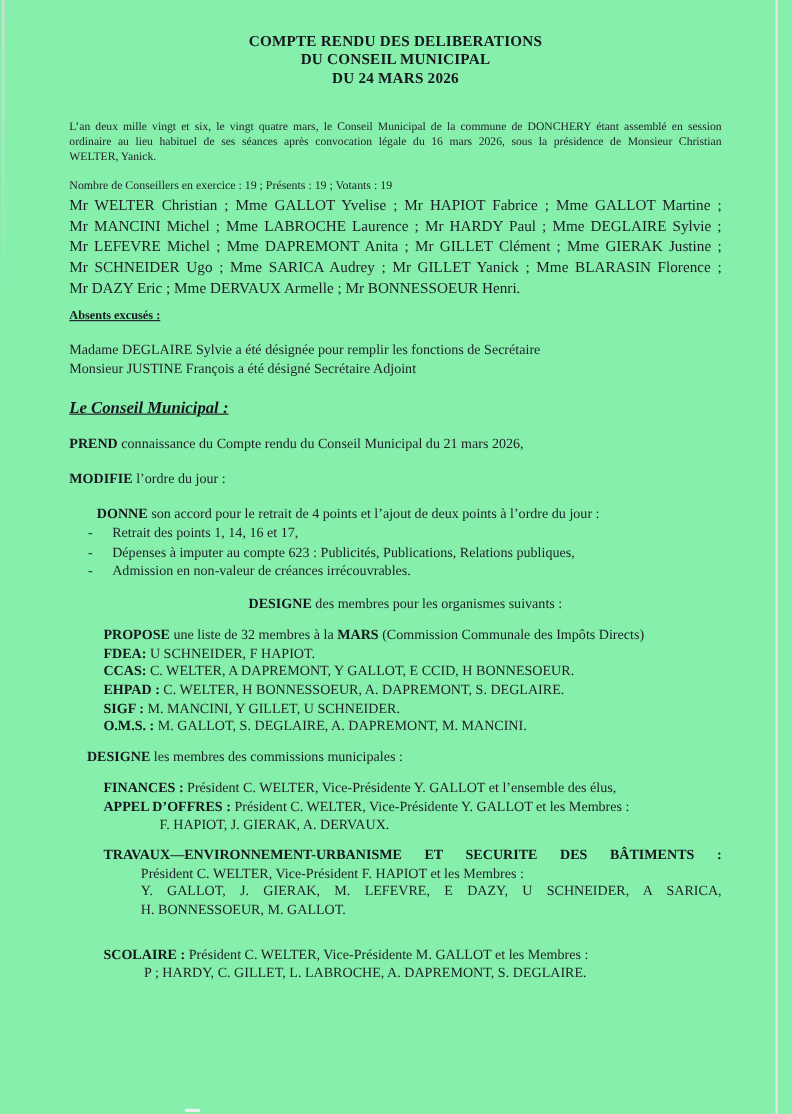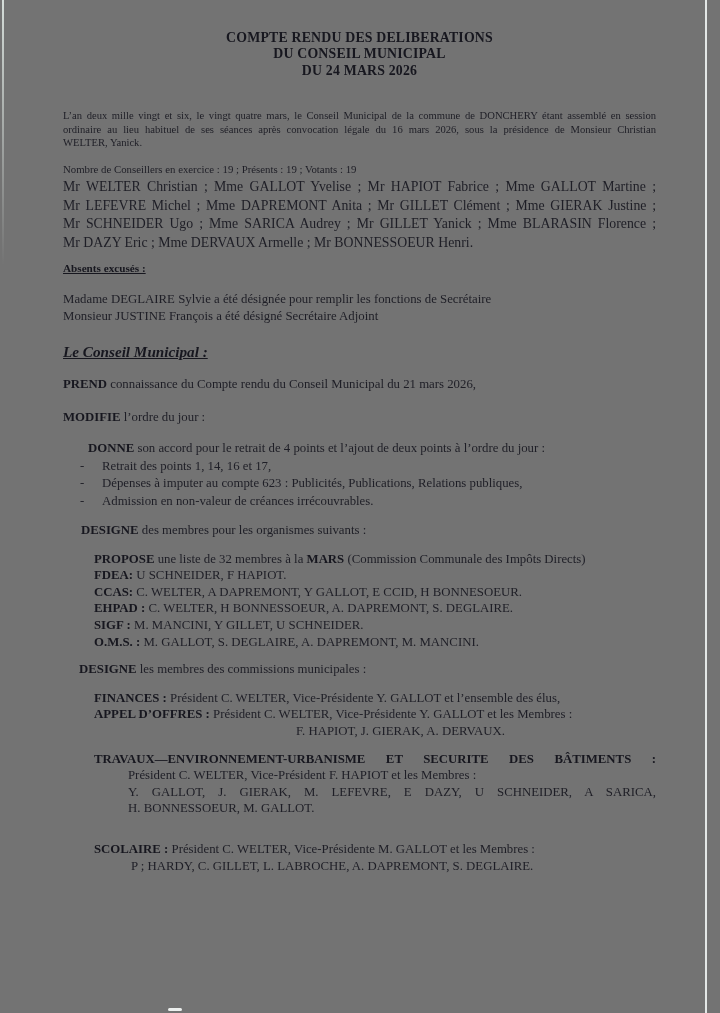--- a/index.html
+++ b/index.html
@@ -1,20 +1,20 @@
 <!DOCTYPE html>
 <html><head>
 <meta charset="utf-8">
 <style>
   html,body { margin:0; padding:0; background:#ffffff; }
   .page {
     position:relative;
     width:720px; height:1013px;
     box-sizing:border-box;
-    background:#737373;
+    background:#86efac;
     font-family:"Liberation Serif", serif;
     color:#1e1e26;
     padding:30px 64px 0 63px;
     overflow:hidden;
   }
   b { font-weight:bold; color:#17171f; }
   .edge-left {
     position:absolute; left:2px; top:0; width:2px; height:265px;
     background:linear-gradient(#d5ddd9, rgba(213,221,217,0));
   }
@@ -35,25 +35,25 @@
   .presents { margin-top:3px; font-size:13.8px; line-height:18.7px; }
   .secretary { margin-top:17px; font-size:12.8px; line-height:17.6px; }
   .council { margin-top:17px; font-size:15.2px; font-weight:bold; text-decoration:underline; color:#17171f;font-style:italic; }
   .act { font-size:12.8px; line-height:16.6px; }
   .prend { margin-top:15px; }
   .modifie { margin-top:16px; }
   .donne { margin-top:15px; margin-left:25px; }
   .donne-list { font-size:12.8px; margin-top:1px; }
   .ditem { display:flex; margin-left:17px; line-height:17.4px; }
   .ditem .dash { width:22px; flex:none; }
-  .designe1 { margin-top:12px; margin-left:18px; }
+  .designe1 { margin-top:12px; margin-left:18px;text-align:center; }
   .orgs { margin-top:12px; margin-left:31px; font-size:12.8px; line-height:16.6px; }
   .designe2 { margin-top:11px; margin-left:16px; }
   .comms { margin-top:12px; margin-left:31px; font-size:12.8px; line-height:16.6px; }
-  .cont-appel { margin-left:51px;text-align:center; }
+  .cont-appel { margin-left:51px; }
   .travaux-block { margin-top:11px; }
   .travaux-heading { font-weight:bold; color:#17171f; }
   .travaux-line { margin-left:34px; }
   .scolaire-block { margin-top:24px; }
   .cont-scolaire { margin-left:37px; }
 </style>
 </head>
 <body>
 
 <div class="page">
@@ -70,20 +70,21 @@
   <div class="intro">
     <div class="just">L’an deux mille vingt et six, le vingt quatre mars, le Conseil Municipal de la commune de DONCHERY étant assemblé en session</div>
     <div class="just">ordinaire au lieu habituel de ses séances après convocation légale du 16 mars 2026, sous la présidence de Monsieur Christian</div>
     <div>WELTER, Yanick.</div>
   </div>
 
   <div class="counts">Nombre de Conseillers en exercice : 19 ; Présents : 19 ; Votants : 19</div>
 
   <div class="presents">
     <div class="just">Mr WELTER Christian ; Mme GALLOT Yvelise ; Mr HAPIOT Fabrice ; Mme GALLOT Martine ;</div>
+    <div class="just">Mr MANCINI Michel ; Mme LABROCHE Laurence ; Mr HARDY Paul ; Mme DEGLAIRE Sylvie ;</div>
     <div class="just">Mr LEFEVRE Michel ; Mme DAPREMONT Anita ; Mr GILLET Clément ; Mme GIERAK Justine ;</div>
     <div class="just">Mr SCHNEIDER Ugo ; Mme SARICA Audrey ; Mr GILLET Yanick ; Mme BLARASIN Florence ;</div>
     <div>Mr DAZY Eric ; Mme DERVAUX Armelle ; Mr BONNESSOEUR Henri.</div>
   </div>
 
   <div class="small-head absents">Absents excusés :</div>
 
   <div class="secretary">
     <div>Madame DEGLAIRE Sylvie a été désignée pour remplir les fonctions de Secrétaire</div>
     <div>Monsieur JUSTINE François a été désigné Secrétaire Adjoint</div>

